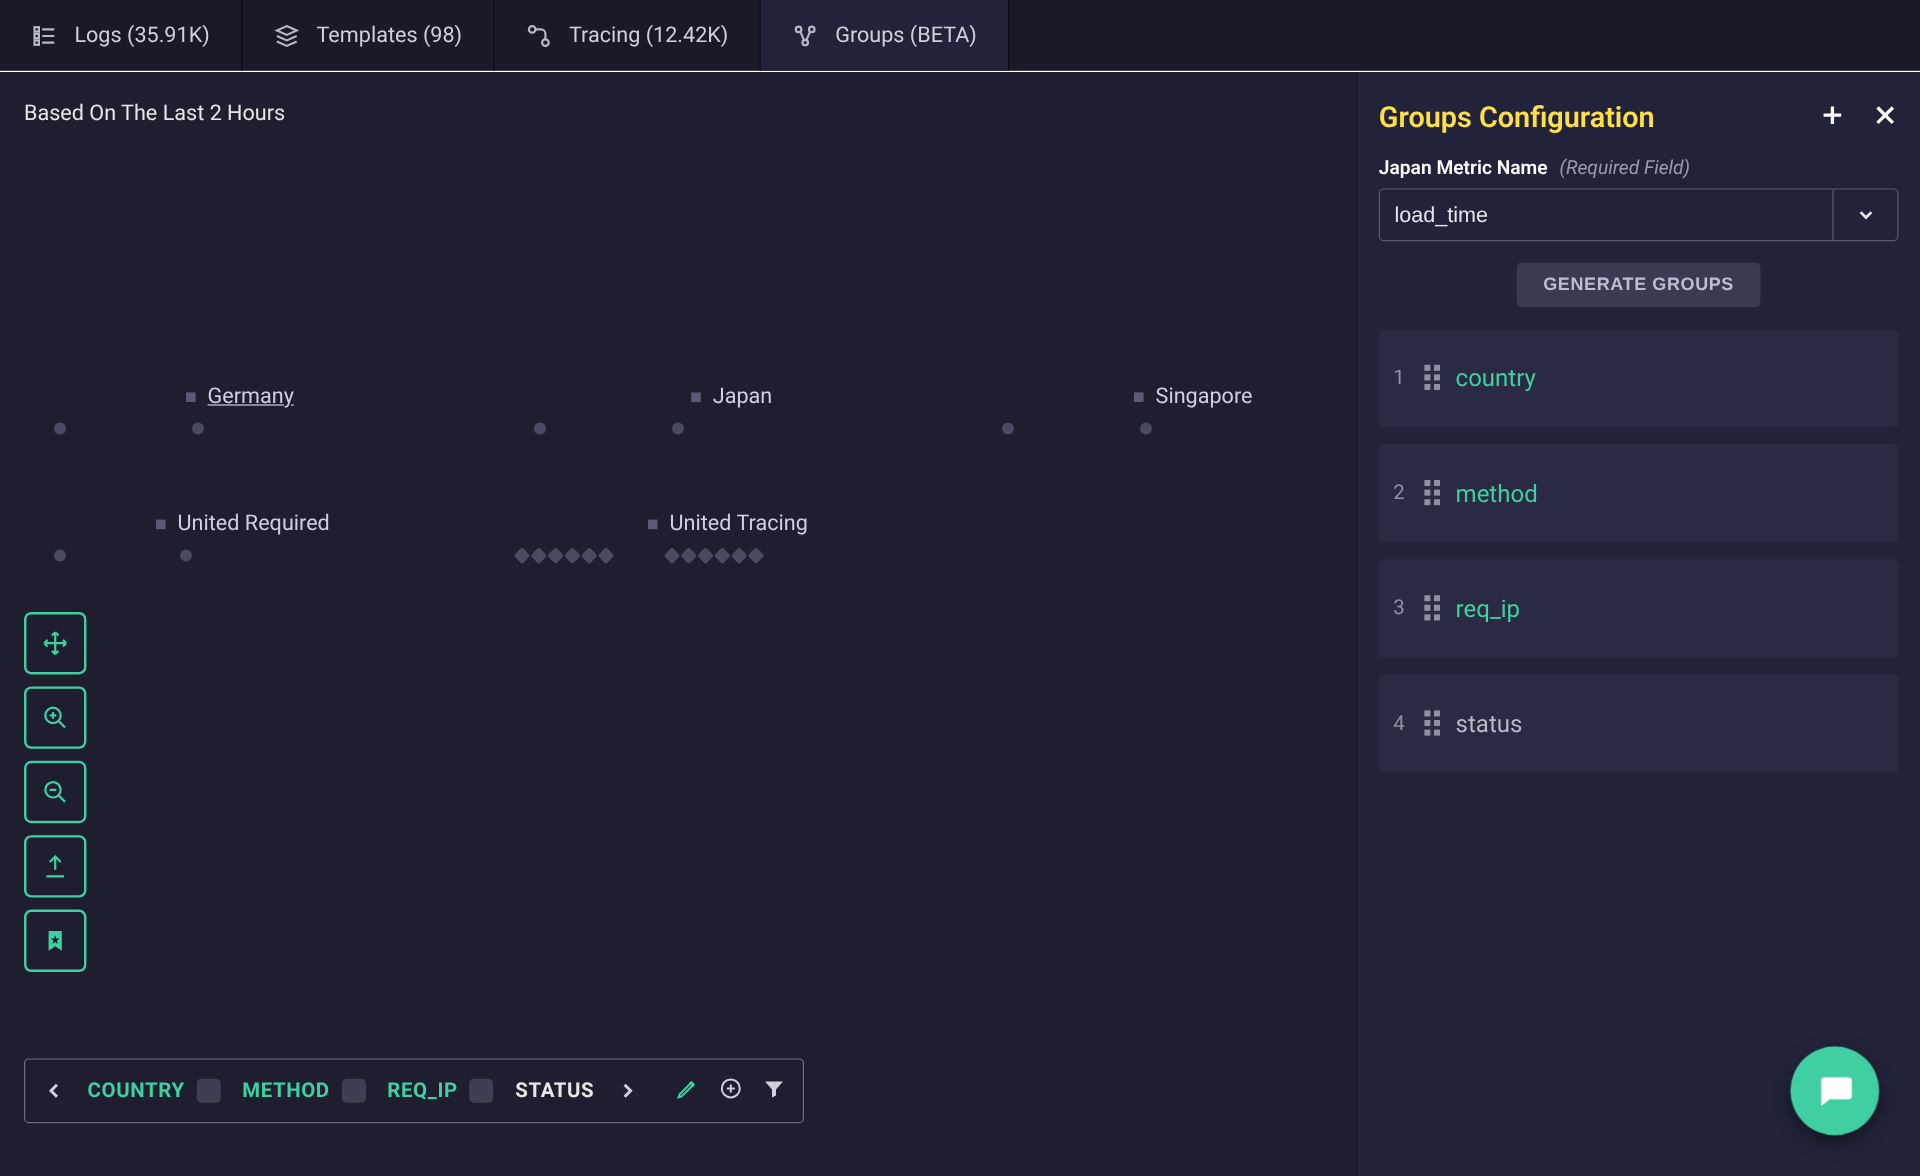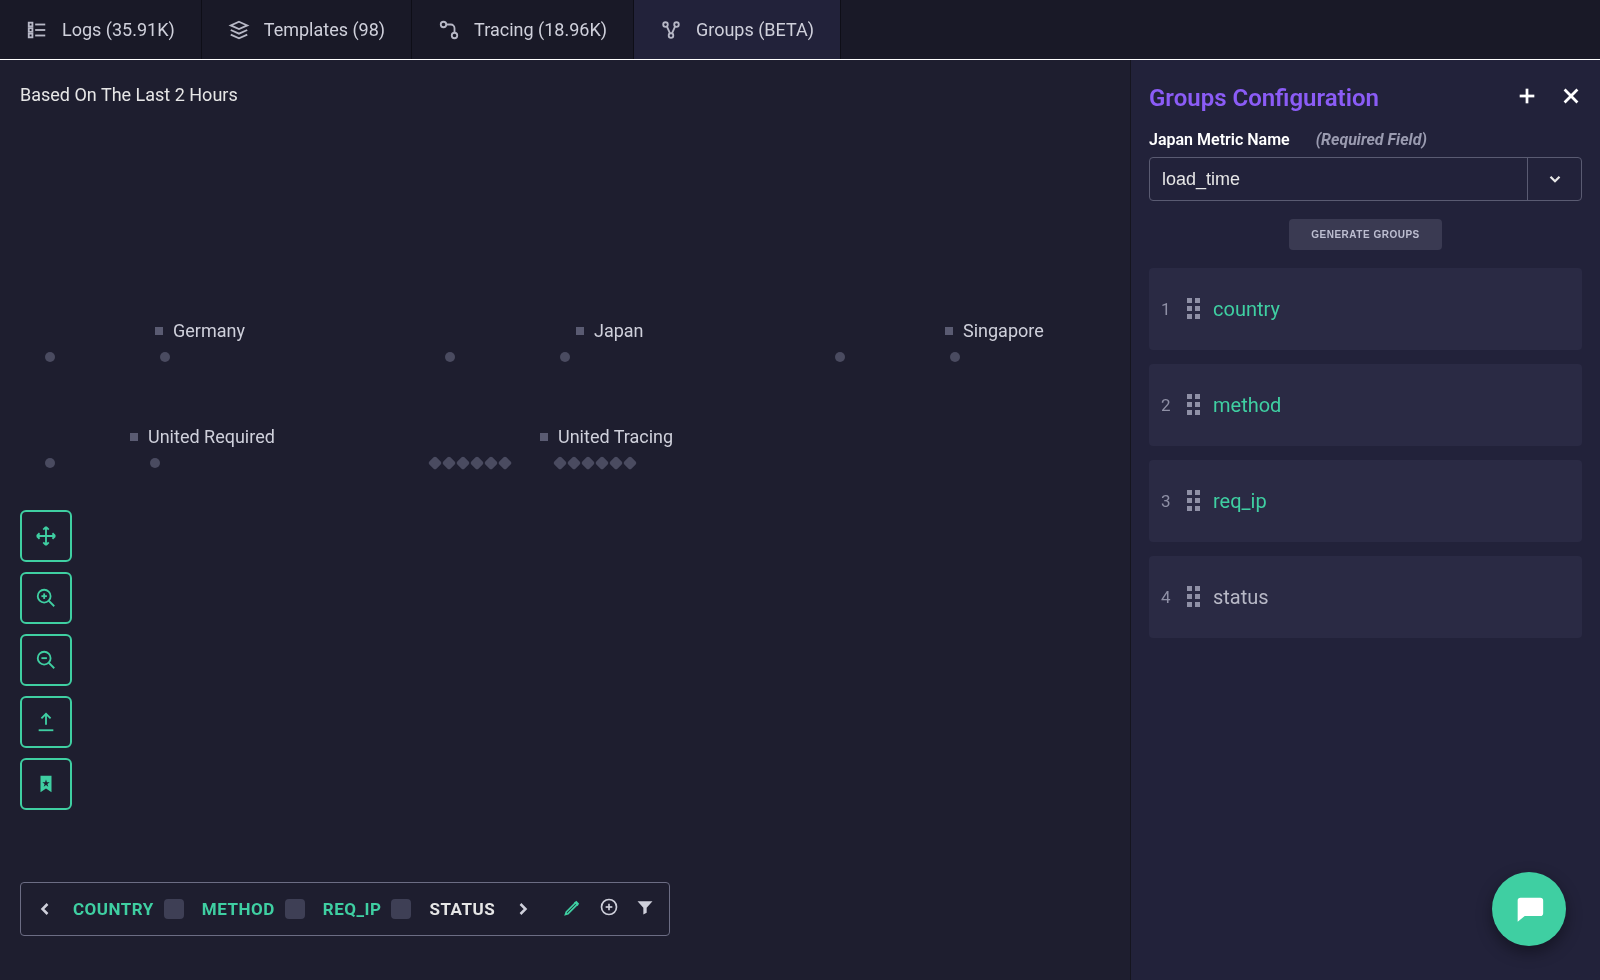--- a/index.html
+++ b/index.html
@@ -120,46 +120,46 @@
     width:20px; height:20px; border-radius:4px;
     background:#3e3f55;
   }
   .bc-tools { display:flex; gap:16px; margin-left:12px; color:#cfd0db;}
   .bc-tools .pencil { color:#3fcfa2; }
   .bc-tools span { cursor:pointer; }
   
   .panel-head {
     display:flex; align-items:center; justify-content:space-between;
   }
-  .panel-head h2 { font-size:24px; font-weight:600; color:#8b5cf6; }
+  .panel-head h2 { font-size:24px; font-weight:600; color:#fde047; }
   .panel-head .icons { display:flex; gap:22px; color:#fff; }
   .panel-head .icons span { cursor:pointer; font-size:24px; line-height:1;}
   .field-label { font-size:16px; color:#fff; font-weight:600; }
-  .field-label .req { font-style:italic; color:#9a9bb0; font-weight:700; margin-left:22px;}
+  .field-label .req { font-style:italic; color:#9a9bb0; font-weight:400; margin-left:6px;}
   .select {
     display:flex;
     border:1px solid #5a5b72; border-radius:4px;
     height:44px;
     overflow:hidden;
     margin-top:8px;
   }
   .select input {
     flex:1; background:transparent; border:none; outline:none;
     color:#e6e6e6; font-size:18px; padding:0 12px;
   }
   .select .caret {
     width:54px; border-left:1px solid #5a5b72;
     display:flex; align-items:center; justify-content:center;
     color:#e6e6e6; cursor:pointer;
   }
   .genbtn-row { display:flex; justify-content:center; }
   .genbtn {
     background:#3a3a52; color:#bdbed1;
     border:none; border-radius:4px;
-    padding:10px 22px; font-size:10px; font-weight:700;
+    padding:10px 22px; font-size:15px; font-weight:700;
     letter-spacing:.5px; cursor:pointer;
   }
   .grouplist { display:flex; flex-direction:column; gap:14px; }
   .groupcard {
     background:#2a2a44;
     border-radius:4px;
     height:82px;
     display:flex; align-items:center;
     padding:0 12px;
     gap:12px;
@@ -209,41 +209,41 @@
         <path d="M3 17l9 4 9-4"></path>
       </svg>
     <span>Templates (98)</span>
   </div>
   <div class="tab">
     <svg class="ticon" viewBox="0 0 24 24" fill="none" stroke="currentColor" stroke-width="2">
         <circle cx="6" cy="6" r="3"></circle>
         <circle cx="18" cy="18" r="3"></circle>
         <path d="M9 6h5a4 4 0 0 1 4 4v5"></path>
       </svg>
-    <span>Tracing (18.96K)</span>
+    <span>Tracing (12.42K)</span>
   </div>
   <div class="tab active">
     <svg class="ticon" viewBox="0 0 24 24" fill="none" stroke="currentColor" stroke-width="2">
         <circle cx="6" cy="6" r="2.5"></circle>
         <circle cx="18" cy="6" r="2.5"></circle>
         <circle cx="12" cy="18" r="2.5"></circle>
         <path d="M7.5 8L11 16"></path>
         <path d="M16.5 8L13 16"></path>
       </svg>
     <span>Groups (BETA)</span>
   </div>
 </div>
 
 <div class="workspace">
 
   <div class="canvas">
     <div class="range-label">Based On The Last 2 Hours</div>
 
     <div class="cluster" style="left:40px; top:260px;">
-      <div class="cluster-label" style="left:115px; top:0;">
+      <div class="cluster-label" style="left:115px; top:0;text-decoration:underline;">
         <span class="sq"></span>
         <span>Germany</span>
       </div>
       <div class="dots" style="left:5px; top:32px;">
           <span class="dot"></span>
         </div>
       <div class="dots" style="left:120px; top:32px;">
           <span class="dot"></span>
         </div>
     </div>

